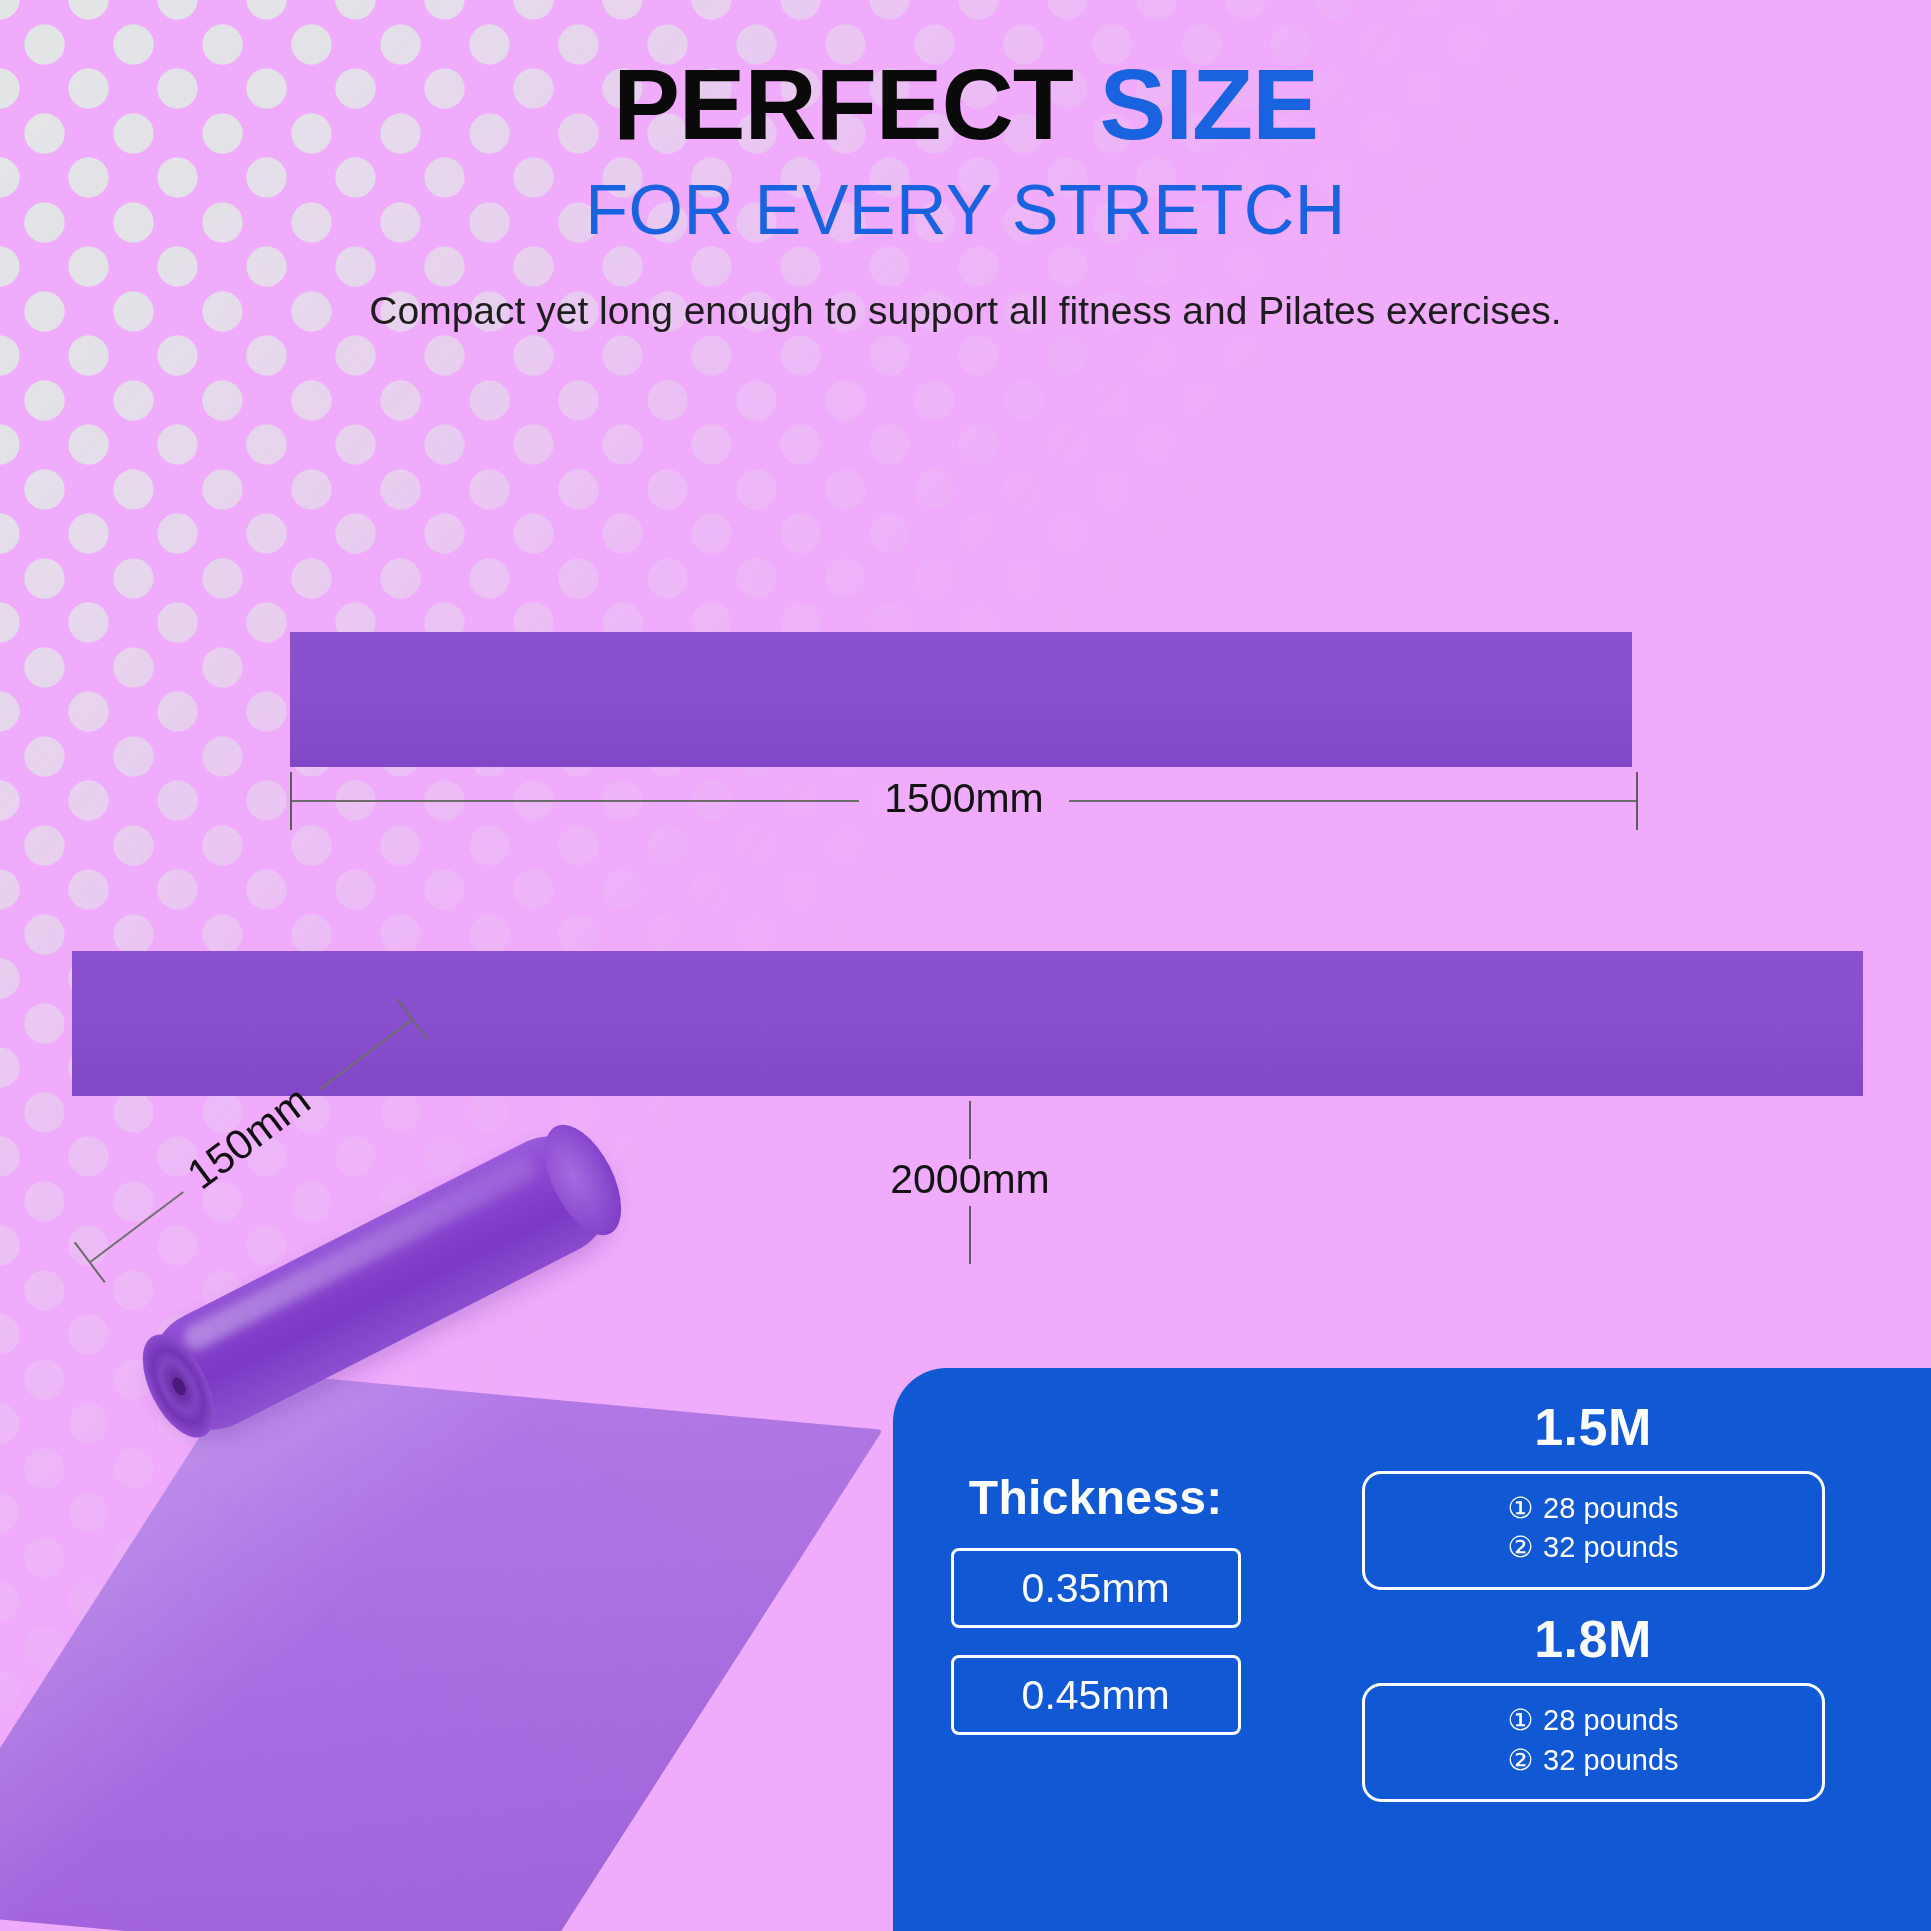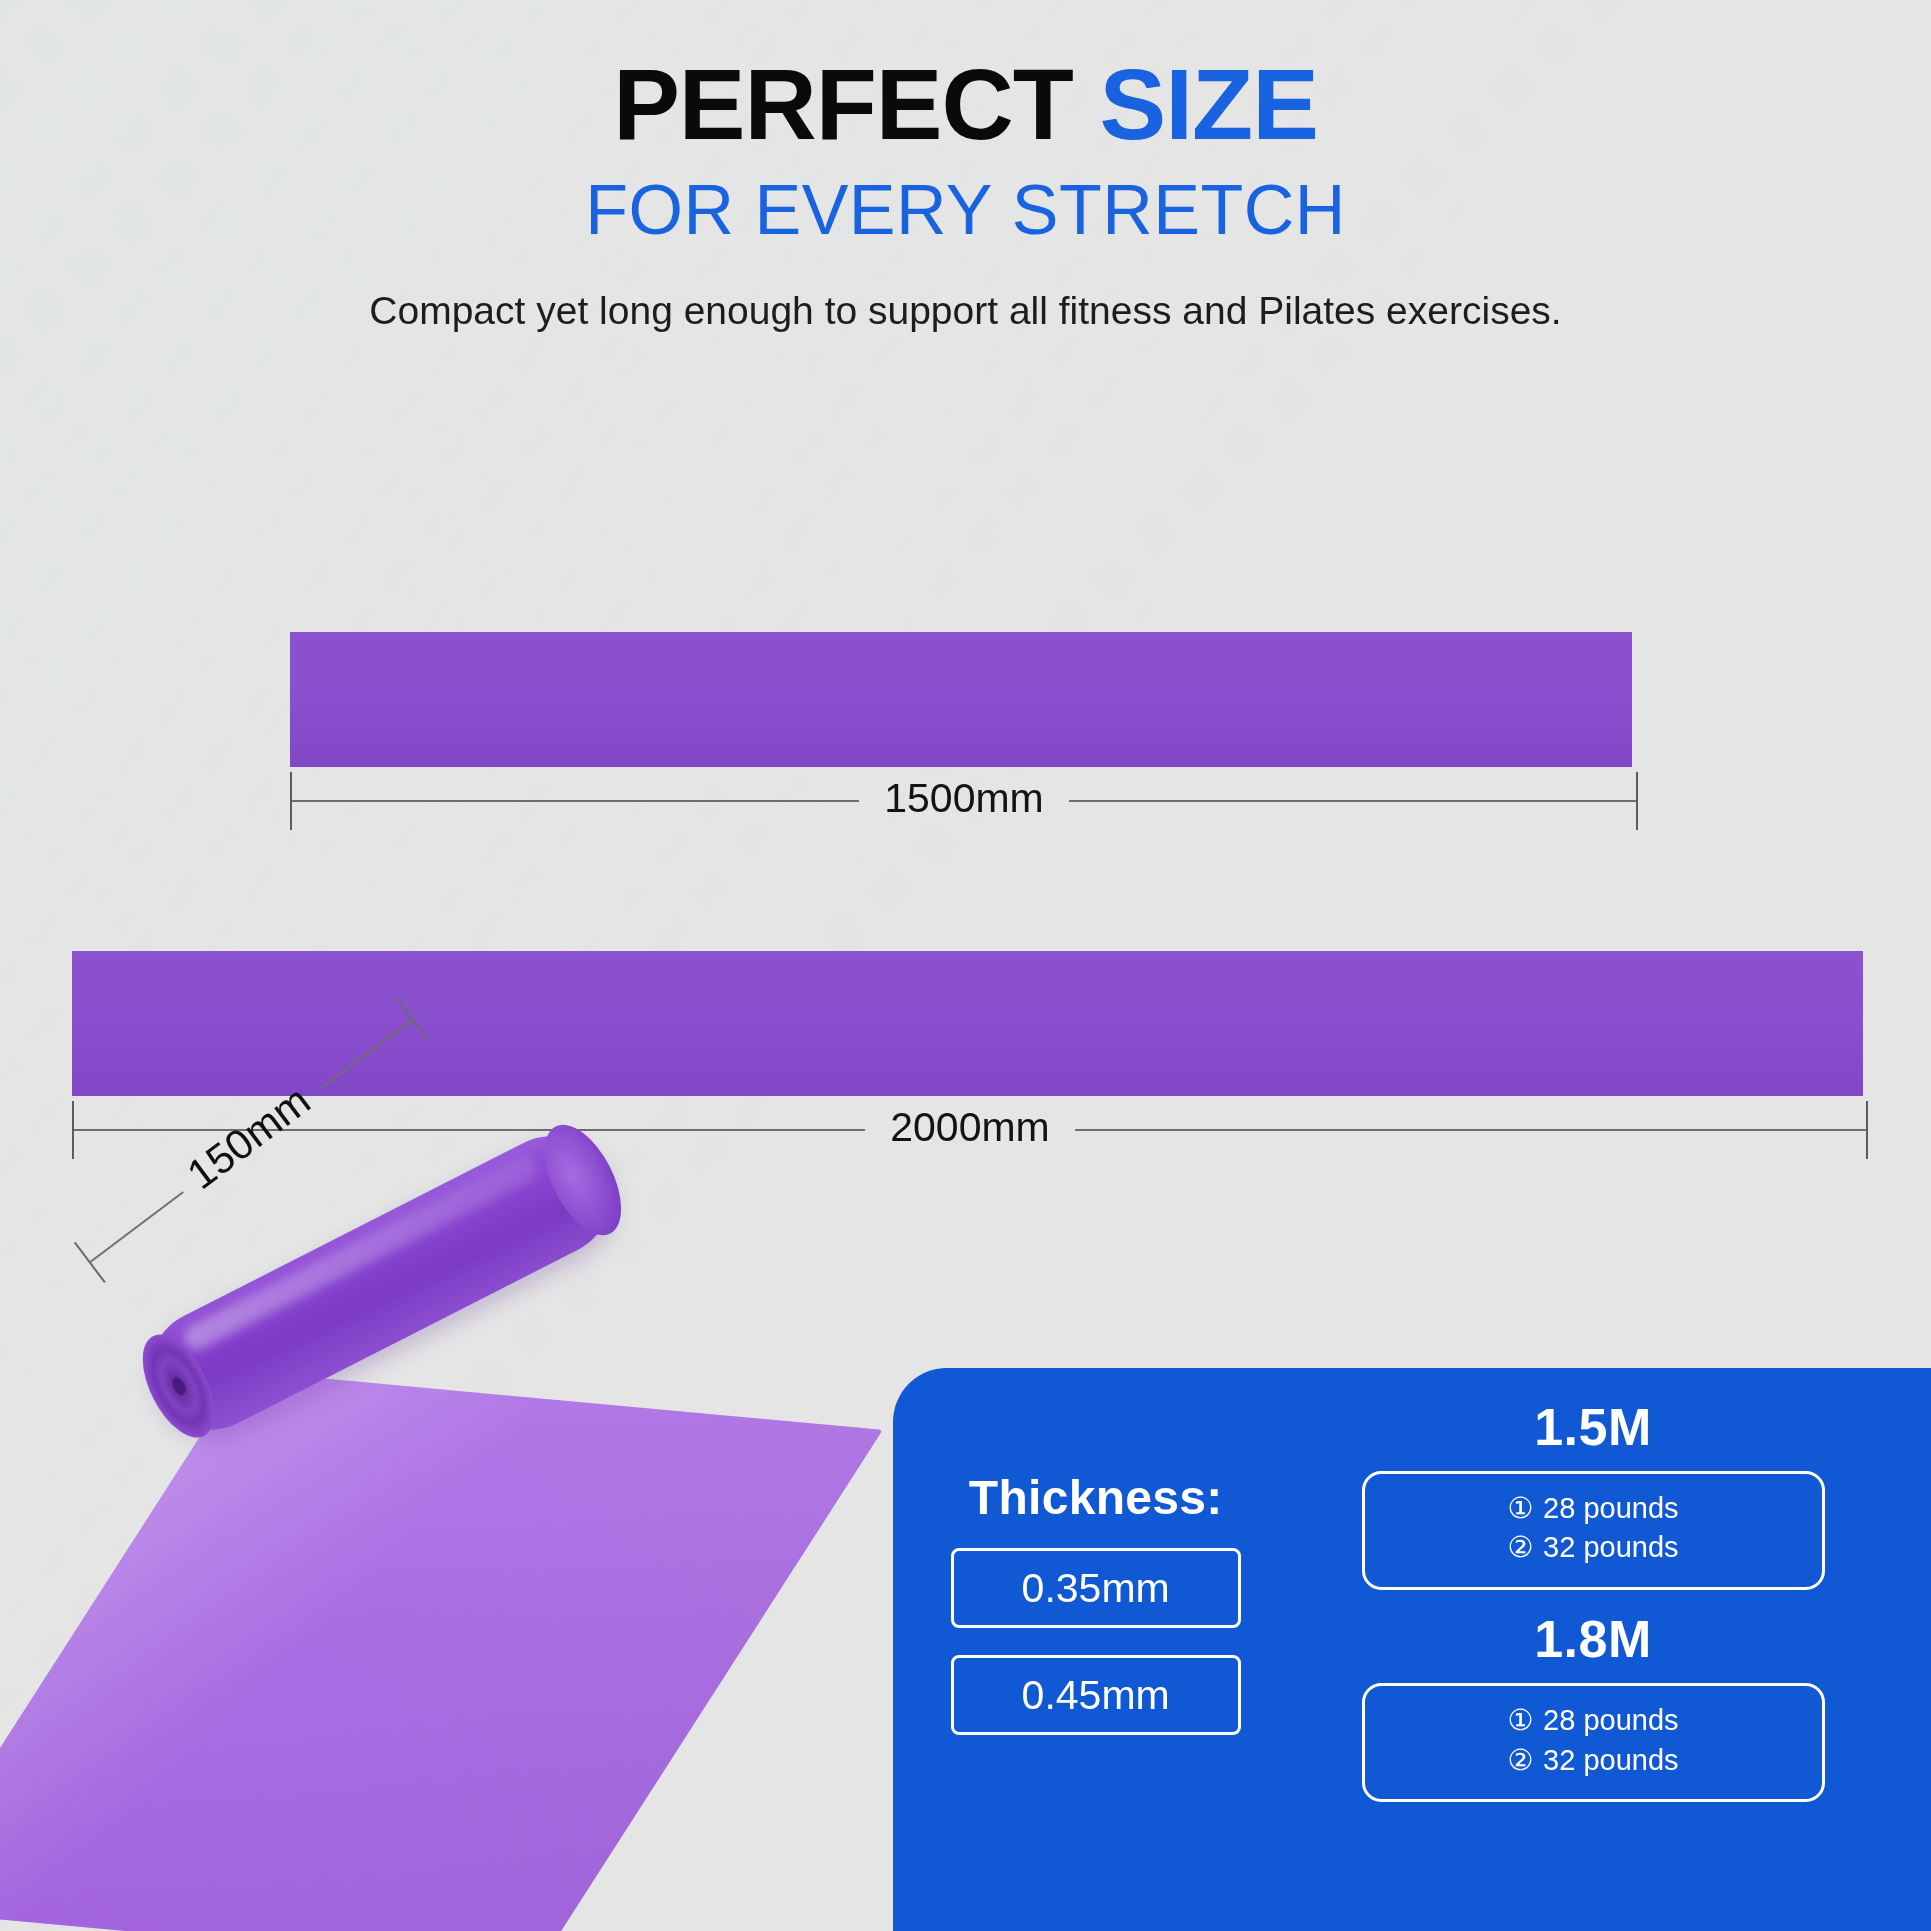--- a/index.html
+++ b/index.html
@@ -9,21 +9,21 @@
   }
   body {
     font-family: "Liberation Sans", sans-serif;
   }
 
   #page {
     position: relative;
     width: 1931px;
     height: 1931px;
     overflow: hidden;
-    background: #e5e5e5;
+    background: #f0abfc;
   }
 
   
   .dots-layer {
     position: absolute;
     inset: 0;
     background-image:
       radial-gradient(circle at 50% 50%, #e2e5e6 31%, rgba(226,229,230,0) 33%),
       radial-gradient(circle at 50% 50%, #e2e5e6 31%, rgba(226,229,230,0) 33%);
     background-size: 89px 89px, 89px 89px;
@@ -116,21 +116,21 @@
   }
   .dim-label {
     flex: 0 0 auto;
     padding: 0 25px;
     font-size: 41px;
     color: #131313;
     white-space: nowrap;
     transform: translateY(-2.9px);
   }
   .dim-1500 { left: 290px; top: 772px; width: 1348px; }
-  .dim-2000 { left: 72px; top: 1101px; width: 1796px; }
+  .dim-2000 { left: 72px; top: 1101px; width: 1796px; flex-direction: column; }
 
   
   .roll-scene {
     position: absolute;
     left: 97px;
     top: 1202px;
     width: 763px;
     height: 666px;
   }
   .sheet {

